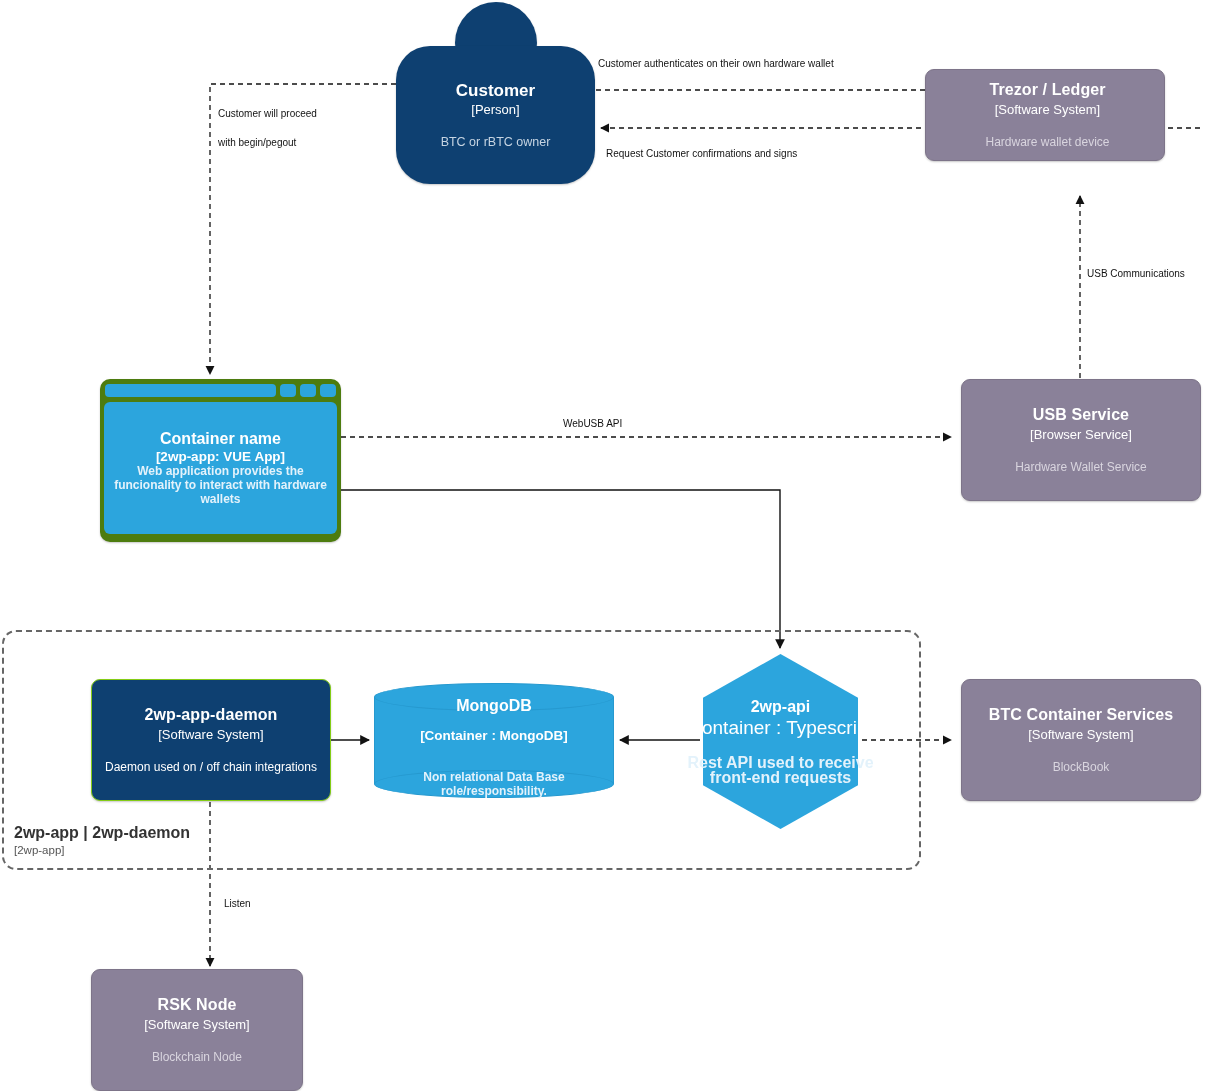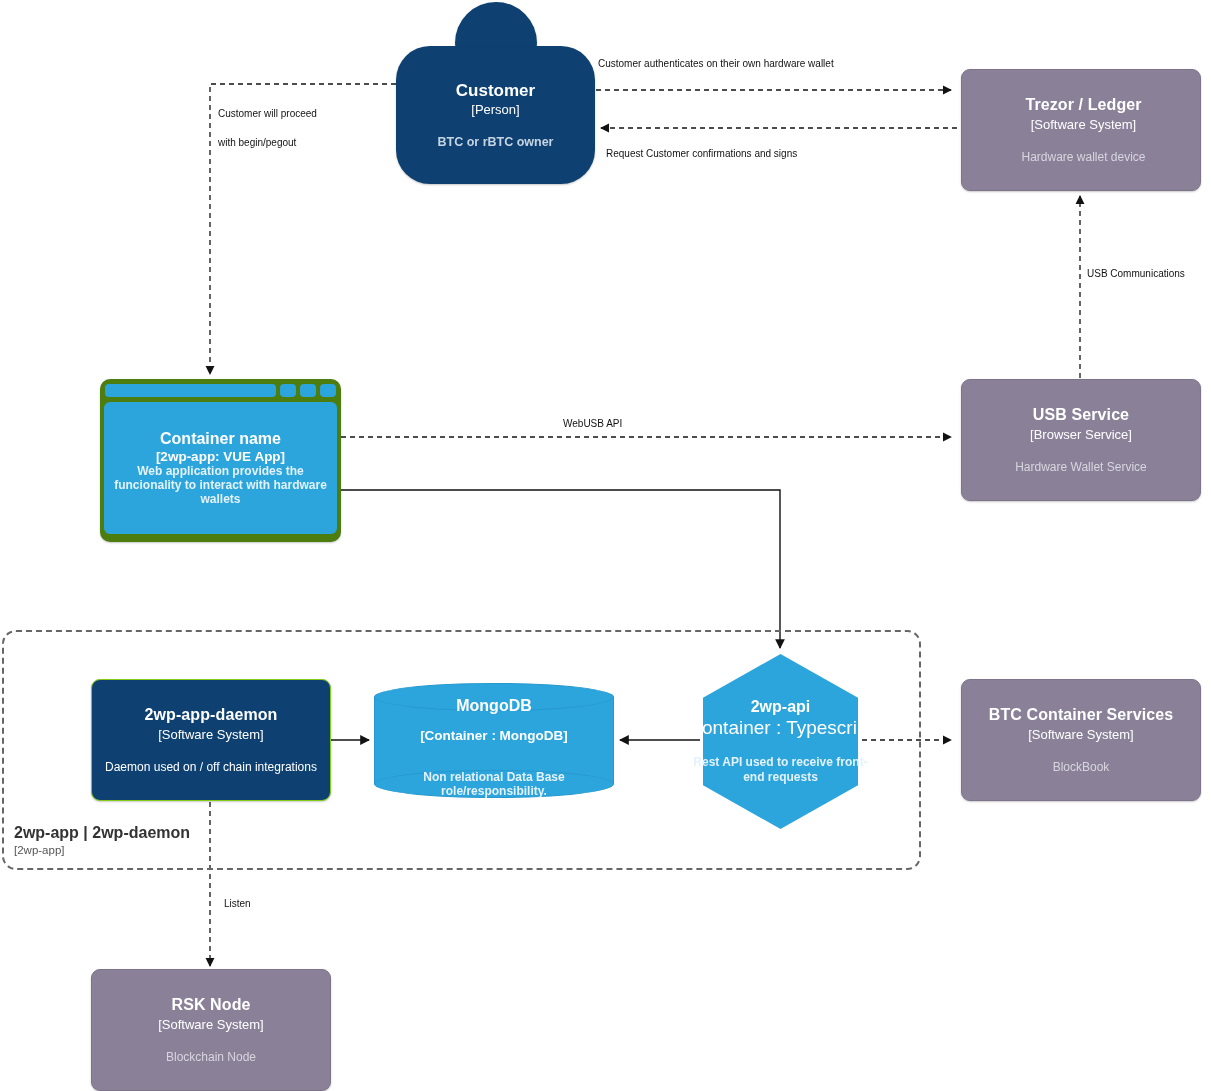--- a/index.html
+++ b/index.html
@@ -97,21 +97,21 @@
     box-shadow: 0 1px 2px rgba(0,0,0,.22);
     display: flex;
     flex-direction: column;
     align-items: center;
     justify-content: center;
     color: #ffffff;
     text-align: center;
   }
   #person-customer .n-title { font-size: 17px; font-weight: bold; }
   #person-customer .n-tech  { font-size: 13px; margin-top: 1px; }
-  #person-customer .n-desc  { font-size: 12.5px; margin-top: 18px; color: #c6d4e2; font-weight: bold; }
+  #person-customer .n-desc  { font-size: 12.5px; margin-top: 18px; color: #c6d4e2; }
 
   
   #node-vue-app {
     position: absolute;
     left: 100px; top: 379px;
     width: 241px; height: 163px;
     box-sizing: border-box;
     border-radius: 10px;
     background: #4d7c0f;
     padding: 4px;
@@ -223,21 +223,21 @@
     display: flex;
     flex-direction: column;
     align-items: center;
     justify-content: center;
     text-align: center;
     color: #ffffff;
   }
   #node-2wp-api .n-title { font-size: 16px; font-weight: bold; }
   #node-2wp-api .n-tech  { font-size: 19px; font-weight: normal; margin-top: 1px; }
   #node-2wp-api .n-desc  {
-    font-size: 12px; font-weight: bold; line-height: 15px;
+    font-size: 16px; font-weight: bold; line-height: 15px;
     margin-top: 16px; color: #e3f2fb; opacity: 1;
     width: 190px;
   }
 
   
   #boundary-2wp-app {
     position: absolute;
     left: 2px; top: 630px;
     width: 919px; height: 240px;
     box-sizing: border-box;
@@ -314,21 +314,21 @@
 
   <div id="person-customer">
     <div class="p-head"></div>
     <div class="p-body">
       <div class="n-title">Customer</div>
       <div class="n-tech">[Person]</div>
       <div class="n-desc">BTC or rBTC owner</div>
     </div>
   </div>
 
-  <div class="node sys" id="node-trezor" style="left:961px; top:69px; width:240px; height:122px;padding-left:15px;">
+  <div class="node sys" id="node-trezor" style="left:925px; top:69px; width:240px; height:92px;padding-left:15px;">
     <div class="n-title">Trezor / Ledger</div>
     <div class="n-tech">[Software System]</div>
     <div class="n-desc">Hardware wallet device</div>
   </div>
 
   <div id="node-vue-app">
     <div class="chrome">
       <div class="url-bar"></div>
       <div class="dot"></div>
       <div class="dot"></div>
@@ -372,21 +372,21 @@
       <div class="n-desc">Rest API used to receive front-end requests</div>
     </div>
   </div>
 
   <div class="node sys" id="node-btc-services" style="left:961px; top:679px; width:240px; height:122px;">
     <div class="n-title">BTC Container Services</div>
     <div class="n-tech">[Software System]</div>
     <div class="n-desc">BlockBook</div>
   </div>
 
-  <div class="node sys" id="node-rsk" style="left:91px; top:969px; width:240px; height:122px;text-align:center;">
+  <div class="node sys" id="node-rsk" style="left:91px; top:969px; width:212px; height:122px;text-align:center;">
     <div class="n-title">RSK Node</div>
     <div class="n-tech">[Software System]</div>
     <div class="n-desc">Blockchain Node</div>
   </div>
 
   <div class="edge-label" style="left:598px; top:56px;">Customer authenticates on their own hardware wallet</div>
 
   <div class="edge-label" style="left:606px; top:146px;">Request Customer confirmations and signs</div>
 
   <div class="edge-label" style="left:218px; top:106px;">Customer will proceed</div>

